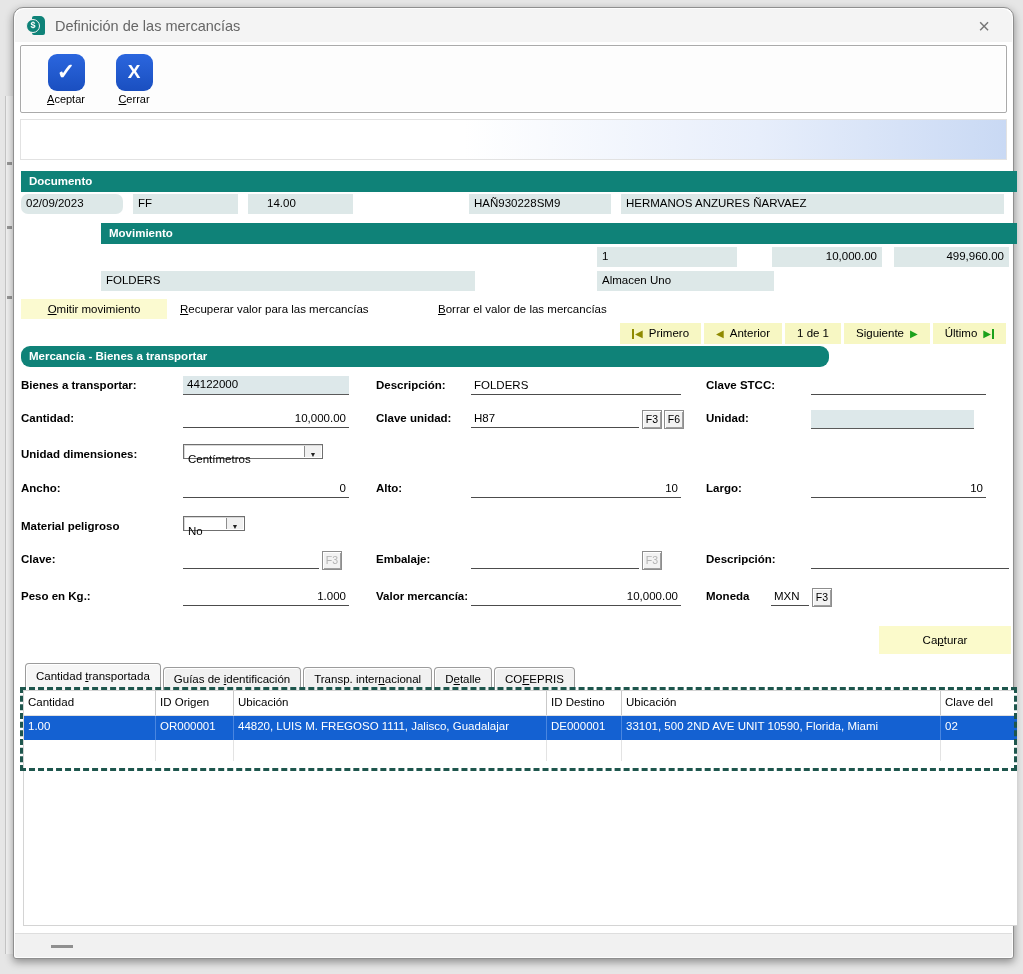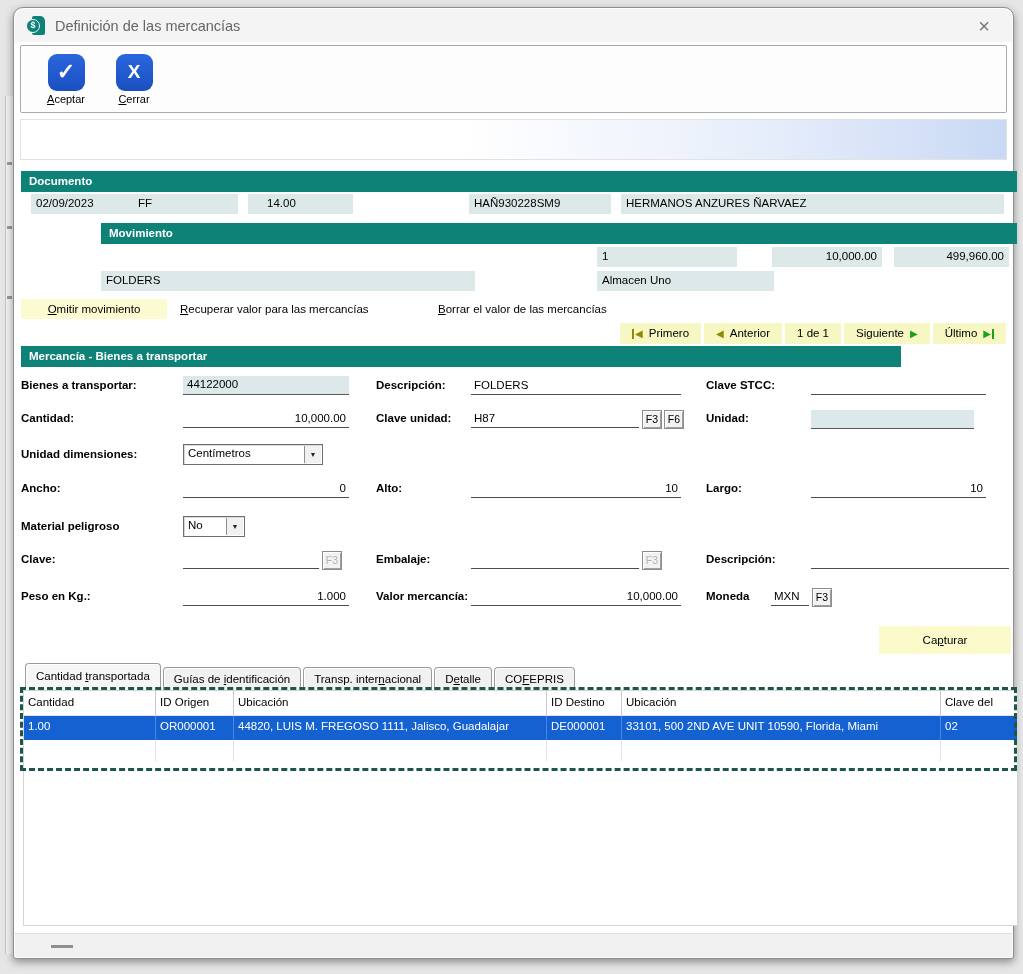--- a/index.html
+++ b/index.html
@@ -48,28 +48,28 @@
   
   .grad-band { position:absolute; left:6px; top:111px; right:6px; height:41px;
     border:1px solid #e2e2e2;
     background:linear-gradient(to right,#ffffff 45%, #e7eefb 75%, #c9d9f4 100%); }
 
   
   .teal { background:#0f8278; color:#fff; font-weight:bold; font-size:11.5px;
     line-height:21px; padding-left:8px; position:absolute; height:21px; }
   .hdr-doc  { left:7px;  top:163px; width:996px; }
   .hdr-mov  { left:87px; top:215px; width:916px; }
-  .hdr-merc { left:7px;  top:338px; width:880px; }
+  .hdr-merc { left:7px;  top:338px; width:808px;border-radius:9px; }
 
   .field { position:absolute; height:20px; background:#dde8e8; padding:3px 5px;
     white-space:nowrap; overflow:hidden; }
   .field.num { text-align:right; }
 
   
-  .f-fecha { left:17px;   top:186px; width:102px; }
+  .f-fecha { left:7px;   top:186px; width:102px;border-radius:7px; }
   .f-tipo  { left:119px; top:186px; width:105px; }
   .f-folio { left:234px; top:186px; width:105px;padding-left:19px; }
   .f-rfc   { left:455px; top:186px; width:142px; }
   .f-razon { left:607px; top:186px; width:383px; }
   
   .f-prod  { left:87px;  top:239px; width:374px; }
   .f-num   { left:583px; top:239px; width:140px; }
   .f-cant  { left:758px; top:239px; width:110px; }
   .f-val   { left:880px; top:239px; width:115px; }
   .f-desc  { left:87px;  top:263px; width:374px; }
@@ -93,22 +93,22 @@
   .lbl-b { position:absolute; font-weight:bold; white-space:nowrap; }
   .ufield { position:absolute; height:18px; border-bottom:1.5px solid #4c4c4c;
     padding:2px 3px; white-space:nowrap; overflow:hidden; }
   .ufield.num { text-align:right; }
   .boxfield { position:absolute; height:19px; background:#dde8ea;
     border-bottom:1.5px solid #5a5a5a; padding:2px 4px; white-space:nowrap; }
   .sbtn { position:absolute; width:20px; height:19px; background:#f2f2f2;
     border:1px solid #8d8d8d; box-shadow:inset 1px 1px 0 #fff, inset -1px -1px 0 #9f9f9f;
     font-size:10.5px; text-align:center; line-height:17px; cursor:default; }
   .sbtn.disabled { color:#b3b3b3; }
-  .combo { position:absolute; height:21px; background:#fff; border:1px solid #6f6f6f;
-    box-shadow:inset 1px 1px 0 #d8d8d8; padding:2px 20px 2px 4px; cursor:default; }
+  .combo { position:absolute; height:15px; background:#fff; border:1px solid #6f6f6f;
+    box-shadow:inset 1px 1px 0 #d8d8d8; padding:8px 20px 2px 4px; cursor:default; }
   .combo .cbtn { position:absolute; right:1px; top:1px; bottom:1px; width:17px;
     background:#f1f1f1; border-left:1px solid #8d8d8d; text-align:center;
     font-size:7px; line-height:17px; color:#222; }
 
   .btn-capturar { position:absolute; left:865px; top:618px; width:132px; height:28px;
     background:#fbfacb; text-align:center; line-height:28px; cursor:default; }
 
   
   .tabs { position:absolute; left:11px; top:655px; height:27px; display:flex;
     align-items:flex-end; }

